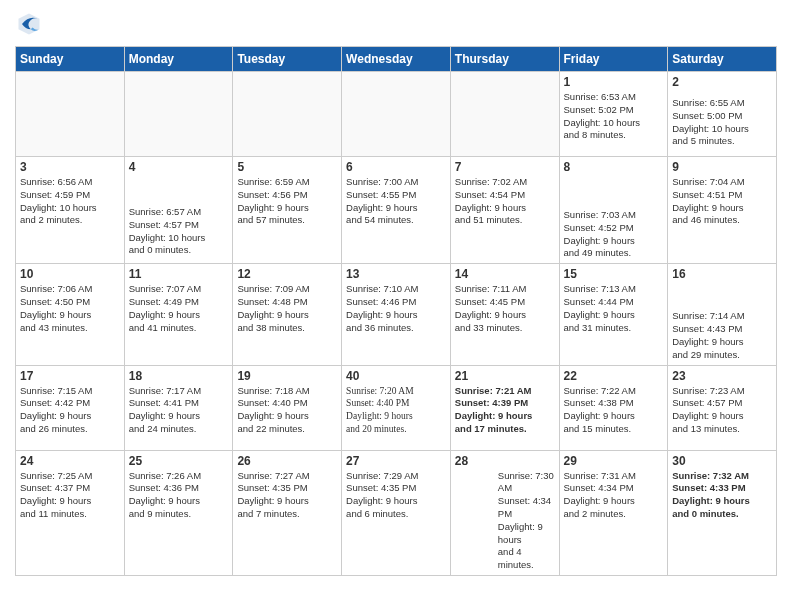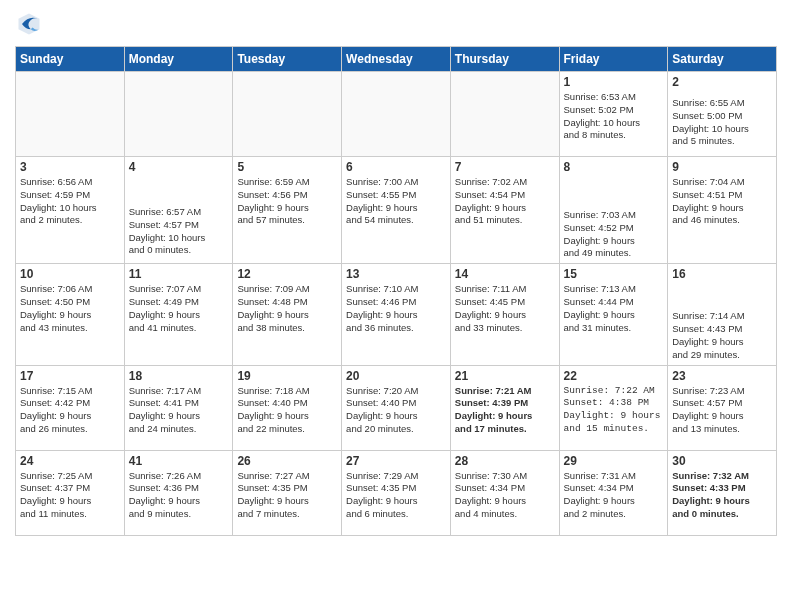--- a/index.html
+++ b/index.html
@@ -261,36 +261,36 @@
 and 24 minutes.</div>
           </td>
           <td>
             <span class="day-num">19</span>
             <div class="day-info" style="white-space: pre-line;">Sunrise: 7:18 AM
 Sunset: 4:40 PM
 Daylight: 9 hours
 and 22 minutes.</div>
           </td>
           <td>
-            <span class="day-num">20</span>
-            <div class="day-info" style="white-space: pre-line;">Sunrise: 7:20 AM
+            <span class="day-num">40</span>
+            <div class="day-info" style="white-space: pre-line; font-family: Liberation Serif, serif;">Sunrise: 7:20 AM
 Sunset: 4:40 PM
 Daylight: 9 hours
 and 20 minutes.</div>
           </td>
           <td>
             <span class="day-num">21</span>
             <div class="day-info" style="white-space: pre-line; font-weight: bold;">Sunrise: 7:21 AM
 Sunset: 4:39 PM
 Daylight: 9 hours
 and 17 minutes.</div>
           </td>
           <td>
             <span class="day-num">22</span>
-            <div class="day-info" style="white-space: pre-line; font-family: Liberation Mono, monospace;">Sunrise: 7:22 AM
+            <div class="day-info" style="white-space: pre-line;">Sunrise: 7:22 AM
 Sunset: 4:38 PM
 Daylight: 9 hours
 and 15 minutes.</div>
           </td>
           <td>
             <span class="day-num">23</span>
             <div class="day-info" style="white-space: pre-line;">Sunrise: 7:23 AM
 Sunset: 4:57 PM
 Daylight: 9 hours
 and 13 minutes.</div>
@@ -298,21 +298,21 @@
         </tr>
         <tr>
           <td>
             <span class="day-num">24</span>
             <div class="day-info" style="white-space: pre-line;">Sunrise: 7:25 AM
 Sunset: 4:37 PM
 Daylight: 9 hours
 and 11 minutes.</div>
           </td>
           <td>
-            <span class="day-num">41</span>
+            <span class="day-num">25</span>
             <div class="day-info" style="white-space: pre-line;">Sunrise: 7:26 AM
 Sunset: 4:36 PM
 Daylight: 9 hours
 and 9 minutes.</div>
           </td>
           <td>
             <span class="day-num">26</span>
             <div class="day-info" style="white-space: pre-line;">Sunrise: 7:27 AM
 Sunset: 4:35 PM
 Daylight: 9 hours
@@ -320,21 +320,21 @@
           </td>
           <td>
             <span class="day-num">27</span>
             <div class="day-info" style="white-space: pre-line;">Sunrise: 7:29 AM
 Sunset: 4:35 PM
 Daylight: 9 hours
 and 6 minutes.</div>
           </td>
           <td>
             <span class="day-num">28</span>
-            <div class="day-info" style="white-space: pre-line;">Sunrise: 7:30 AM
+            <div class="day-info" style="white-space: pre-line; margin-left: 43px;">Sunrise: 7:30 AM
 Sunset: 4:34 PM
 Daylight: 9 hours
 and 4 minutes.</div>
           </td>
           <td>
             <span class="day-num">29</span>
             <div class="day-info" style="white-space: pre-line;">Sunrise: 7:31 AM
 Sunset: 4:34 PM
 Daylight: 9 hours
 and 2 minutes.</div>

